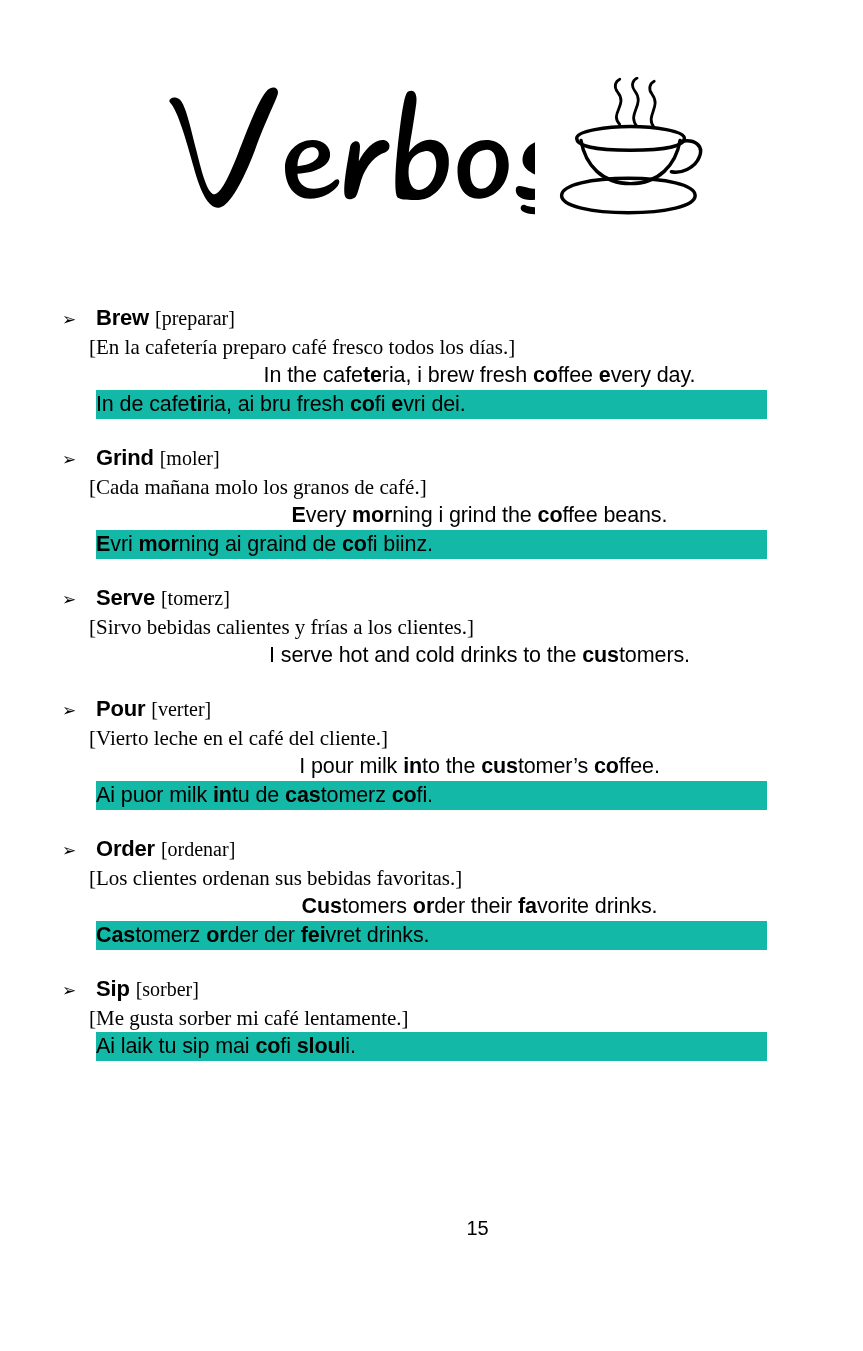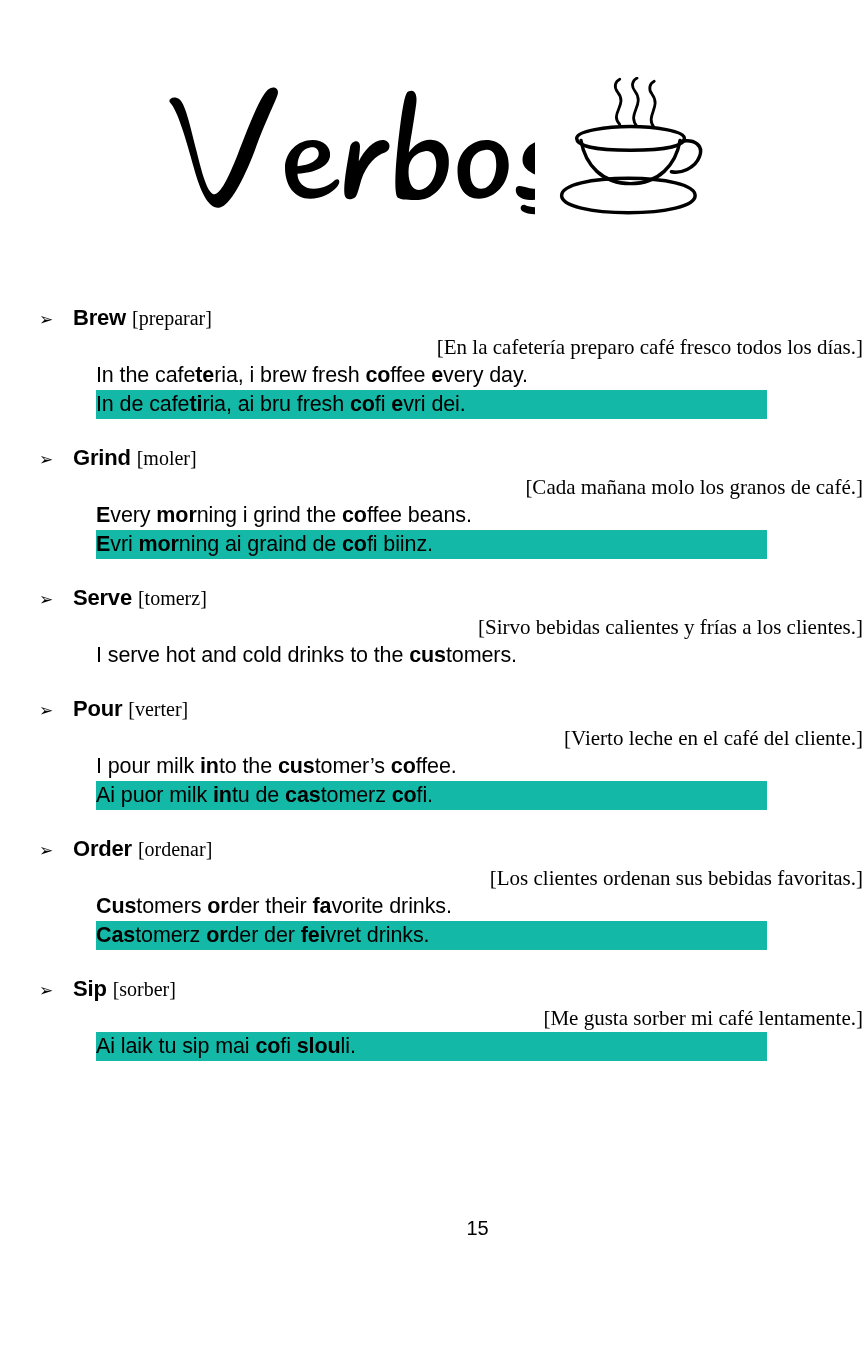--- a/index.html
+++ b/index.html
@@ -45,21 +45,21 @@
     top: 303px;
     left: 0;
     width: 863px;
   }
   .entry {
     margin-bottom: 24px;
   }
   .entry:last-child { margin-bottom: 0; }
 
   .headword-line {
-    padding-left: 73px;
+    padding-left: 96px;
     line-height: 30px;
     height: 30px;
     white-space: nowrap;
   }
   .bullet {
     display: inline-block;
     width: 34px;
     margin-left: -34px;
     font-family: "DejaVu Sans", sans-serif;
     font-size: 17px;
@@ -73,37 +73,37 @@
     letter-spacing: -0.2px;
   }
   .gloss {
     font-family: "Liberation Serif", serif;
     font-size: 20px;
     font-weight: normal;
     margin-left: 6px;
   }
 
   .spanish-line {
-    padding-left: 116px;
+    padding-left: 89px;
     font-family: "Liberation Serif", serif;
     font-size: 21px;
     line-height: 28px;
     height: 28px;
     white-space: nowrap;
-    text-align: right;
   }
 
   .english-line {
     padding-left: 96px;
     font-family: "Liberation Sans", sans-serif;
     font-size: 21.5px;
     line-height: 29px;
     height: 29px;
     white-space: nowrap;
     letter-spacing: -0.1px;
+    text-align: center;
   }
 
   .phonetic-line {
     margin-left: 96px;
     width: 671px;
     box-sizing: border-box;
     background: #14b8a6;
     font-family: "Liberation Sans", sans-serif;
     font-size: 21.5px;
     line-height: 29px;

